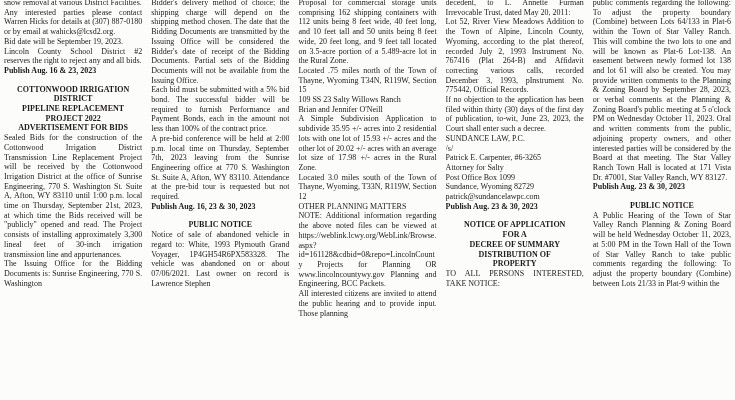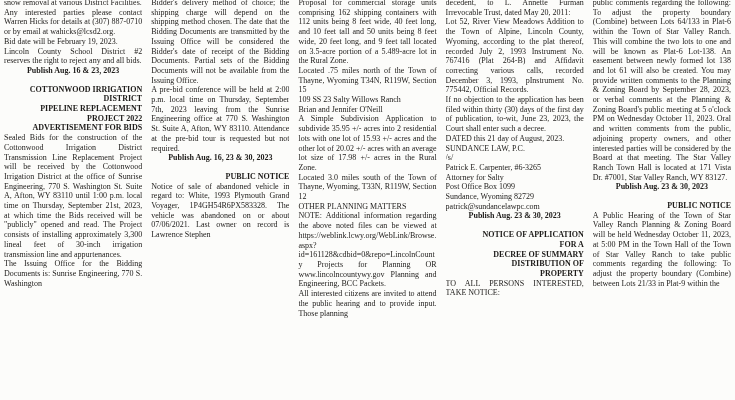--- a/index.html
+++ b/index.html
@@ -29,69 +29,68 @@
     overflow: hidden;
   }
   .para {
     text-align: justify;
     text-justify: inter-word;
     margin: 0;
     word-break: break-word;
   }
   .publish {
     font-weight: 700;
-    text-align: center;
     margin: 0;
   }
   .heading {
     font-weight: 700;
-    text-align: right;
+    text-align: center;
     margin: 9px 0 0 0;
     white-space: pre-line;
   }
 </style>
 </head>
 <body>
 
 <div class="page" id="columns-root">
     <div class="col">
       <div class="para">snow removal at various District Facilities.</div>
-      <div class="para">Any interested parties please contact Warren Hicks for details at (307) 887-0710 or by email at wahicks@lcsd2.org.</div>
-      <div class="para">Bid date will be February 19, 2023.</div>
+      <div class="para">Any interested parties please contact Warren Hicks for details at (307) 887-0180 or by email at wahicks@lcsd2.org.</div>
+      <div class="para">Bid date will be September 19, 2023.</div>
       <div class="para">Lincoln County School District #2 reserves the right to reject any and all bids.</div>
       <div class="publish">Publish Aug. 16 &amp; 23, 2023</div>
       <div class="heading">COTTONWOOD IRRIGATION DISTRICT
 PIPELINE REPLACEMENT PROJECT 2022
 ADVERTISEMENT FOR BIDS</div>
       <div class="para">Sealed Bids for the construction of the Cottonwood Irrigation District Transmission Line Replacement Project will be received by the Cottonwood Irrigation District at the office of Sunrise Engineering, 770 S. Washington St. Suite A, Afton, WY 83110 until 1:00 p.m. local time on Thursday, September 21st, 2023, at which time the Bids received will be "publicly" opened and read. The Project consists of installing approximately 3,300 lineal feet of 30-inch irrigation transmission line and appurtenances.</div>
       <div class="para">The Issuing Office for the Bidding Documents is: Sunrise Engineering, 770 S. Washington</div>
     </div>
     <div class="col">
       <div class="para">Bidder's delivery method of choice; the shipping charge will depend on the shipping method chosen. The date that the Bidding Documents are transmitted by the Issuing Office will be considered the Bidder's date of receipt of the Bidding Documents. Partial sets of the Bidding Documents will not be available from the Issuing Office.</div>
+      <div class="para">Each bid must be submitted with a 5% bid bond. The successful bidder will be required to furnish Performance and Payment Bonds, each in the amount not less than 100% of the contract price.</div>
       <div class="para">A pre-bid conference will be held at 2:00 p.m. local time on Thursday, September 7th, 2023 leaving from the Sunrise Engineering office at 770 S. Washington St. Suite A, Afton, WY 83110. Attendance at the pre-bid tour is requested but not required.</div>
       <div class="publish">Publish Aug. 16, 23 &amp; 30, 2023</div>
       <div class="heading">PUBLIC NOTICE</div>
       <div class="para">Notice of sale of abandoned vehicle in regard to: White, 1993 Plymouth Grand Voyager, 1P4GH54R6PX583328. The vehicle was abandoned on or about 07/06/2021. Last owner on record is Lawrence Stephen</div>
     </div>
     <div class="col">
       <div class="para">Proposal for commercial storage units comprising 162 shipping containers with 112 units being 8 feet wide, 40 feet long, and 10 feet tall and 50 units being 8 feet wide, 20 feet long, and 9 feet tall located on 3.5-acre portion of a 5.489-acre lot in the Rural Zone.</div>
       <div class="para">Located .75 miles north of the Town of Thayne, Wyoming T34N, R119W, Section 15</div>
       <div class="para">109 SS 23 Salty Willows Ranch</div>
       <div class="para">Brian and Jennifer O'Neill</div>
       <div class="para">A Simple Subdivision Application to subdivide 35.95 +/- acres into 2 residential lots with one lot of 15.93 +/- acres and the other lot of 20.02 +/- acres with an average lot size of 17.98 +/- acres in the Rural Zone.</div>
       <div class="para">Located 3.0 miles south of the Town of Thayne, Wyoming, T33N, R119W, Section 12</div>
       <div class="para">OTHER PLANNING MATTERS</div>
       <div class="para">NOTE: Additional information regarding the above noted files can be viewed at https://weblink.lcwy.org/WebLink/Browse.aspx?id=161128&amp;cdbid=0&amp;repo=LincolnCounty Projects for Planning OR www.lincolncountywy.gov Planning and Engineering, BCC Packets.</div>
       <div class="para">All interested citizens are invited to attend the public hearing and to provide input. Those planning</div>
     </div>
     <div class="col">
       <div class="para">decedent, to L. Annette Furman Irrevocable Trust, dated May 20, 2011:</div>
       <div class="para">Lot 52, River View Meadows Addition to the Town of Alpine, Lincoln County, Wyoming, according to the plat thereof, recorded July 2, 1993 Instrument No. 767416 (Plat 264-B) and Affidavit correcting various calls, recorded December 3, 1993, pInstrument No. 775442, Official Records.</div>
       <div class="para">If no objection to the application has been filed within thirty (30) days of the first day of publication, to-wit, June 23, 2023, the Court shall enter such a decree.</div>
-      <div class="para">DATED this 21 day of August, 2023.</div>
       <div class="para">SUNDANCE LAW, P.C.</div>
       <div class="para">/s/</div>
       <div class="para">Patrick E. Carpenter, #6-3265</div>
       <div class="para">Attorney for Salty</div>
       <div class="para">Post Office Box 1099</div>
       <div class="para">Sundance, Wyoming 82729</div>
       <div class="para">patrick@sundancelawpc.com</div>
       <div class="publish">Publish Aug. 23 &amp; 30, 2023</div>
       <div class="heading">NOTICE OF APPLICATION
 FOR A

